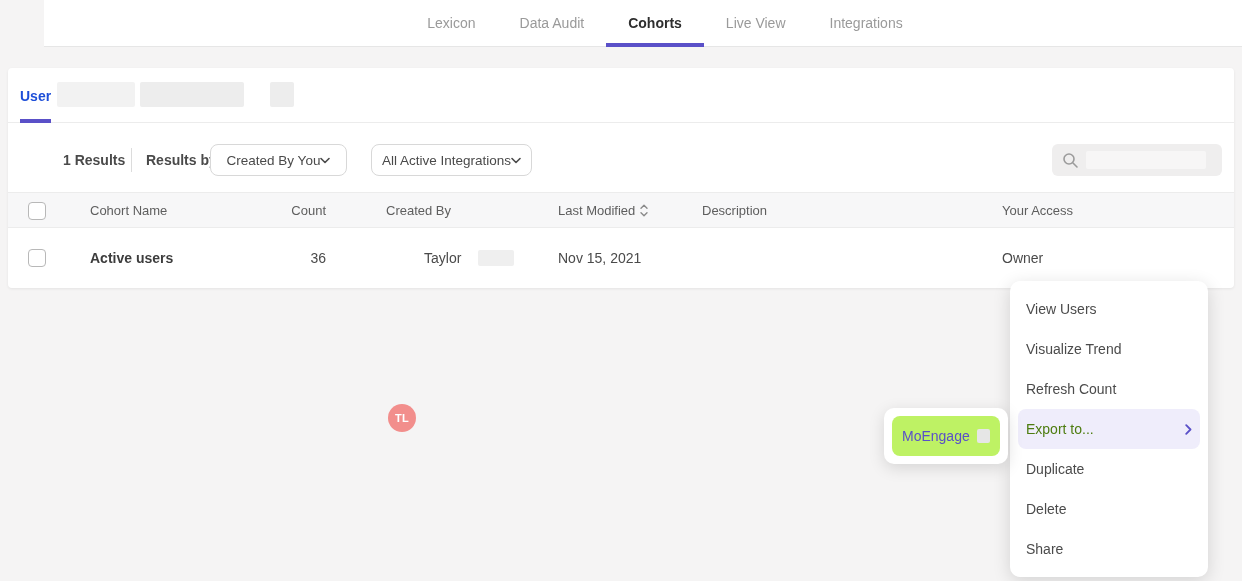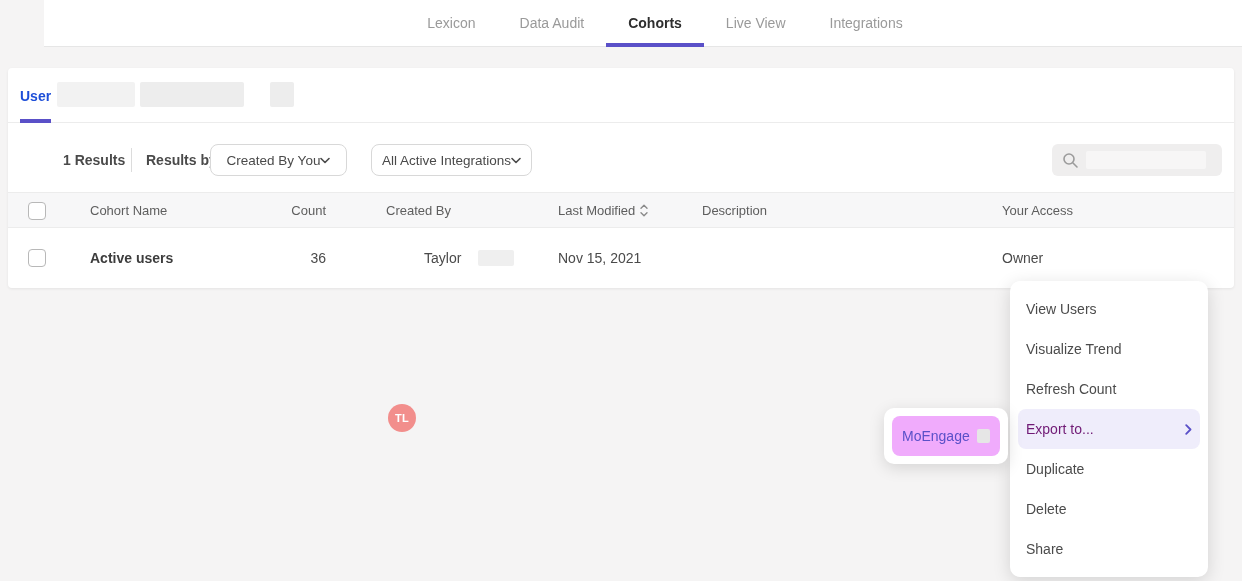--- a/index.html
+++ b/index.html
@@ -116,32 +116,32 @@
     position:absolute; left:1010px; top:281px; width:198px;
     background:#fff; border-radius:10px; padding:8px 0;
     box-shadow:0 4px 18px rgba(0,0,0,0.14); z-index:10;
   }
   .menu-item {
     height:40px; padding:0 16px; display:flex; align-items:center;
     font-size:14px; color:#4b4b4b; cursor:pointer;
   }
   .menu-item.highlight {
     margin:0 8px; padding:0 8px; border-radius:8px;
-    background:#efedfb; color:#701a75;
+    background:#efedfb; color:#4d7c0f;
     justify-content:space-between;
     gap:48px;
   }
   
   .submenu {
     position:absolute; left:884px; top:408px; width:124px; height:56px;
     background:#fff; border-radius:10px; padding:8px;
     box-shadow:0 4px 16px rgba(0,0,0,0.13); z-index:11;
   }
   .submenu-item {
-    height:40px; border-radius:8px; background:#f0abfc;
+    height:40px; border-radius:8px; background:#bef264;
     display:flex; align-items:center; gap:7px; padding:0 10px;
     font-size:14px; color:#5a50c8; cursor:pointer;
   }
   .submenu-redact { width:32px; height:14px; background:#e6e6e6; border-radius:2px; }
   svg { display:block; }
 </style>
 </head>
 <body>
 
 <div class="topnav">

